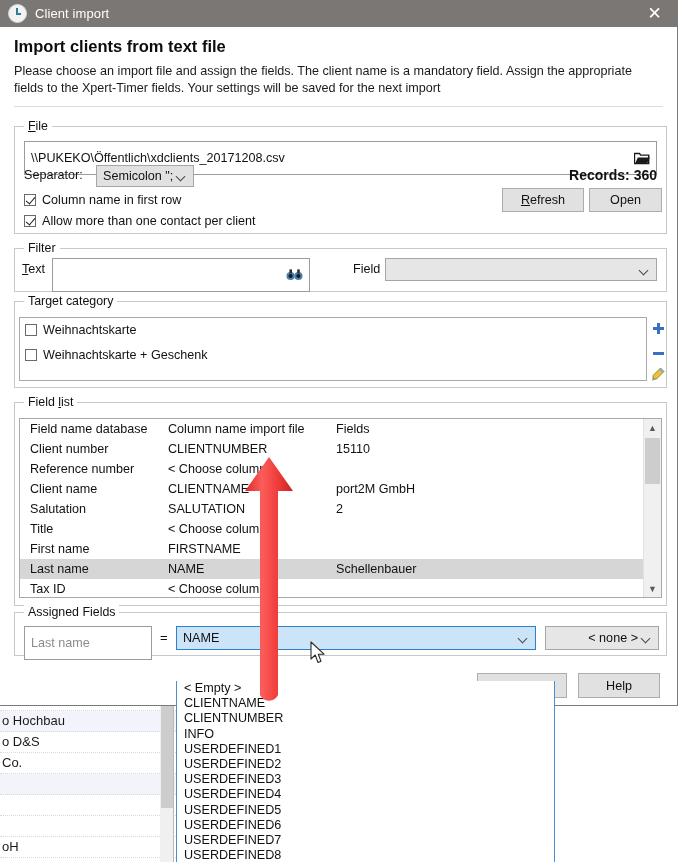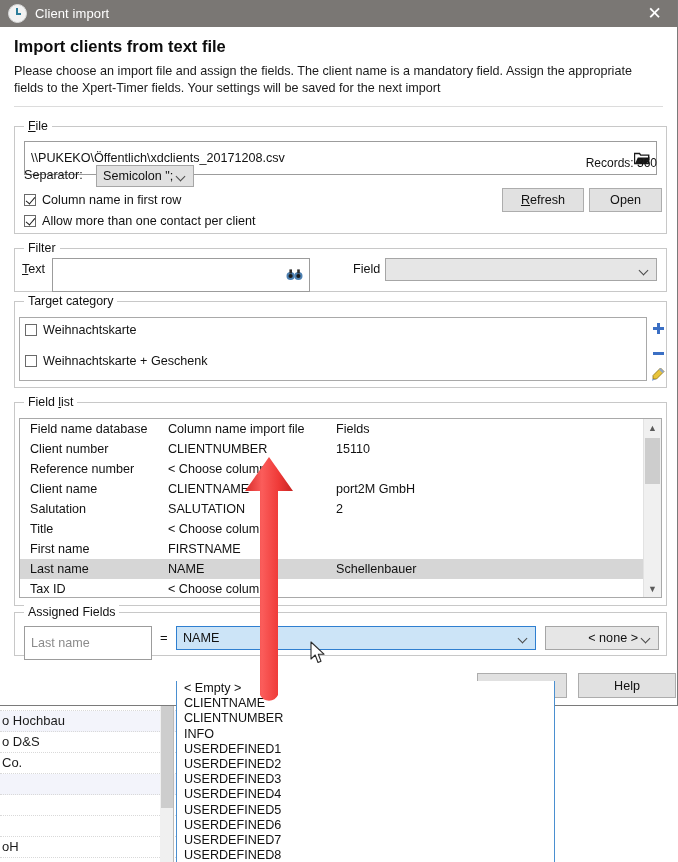--- a/index.html
+++ b/index.html
@@ -126,21 +126,21 @@
     <svg width="16" height="14" viewBox="0 0 16 14">
       <path d="M0.5 2.5 h5 l1.2 1.6 h8 v8.4 h-14.2 z" fill="#ffffff" stroke="#1b1b1b" stroke-width="1.4"></path>
       <path d="M1.2 12.4 l2.6 -6 h12 l-2.6 6 z" fill="#1b1b1b"></path>
     </svg>
   </div>
   <div style="position:absolute;left:24px;top:168px;font-size:12.6px;">Separator:</div>
   <div class="combo" style="position:absolute;left:96px;top:165px;width:98px;height:22px;background:#e1e1e1;">
     <span class="cv">Semicolon ";"</span>
     <span class="chev"></span>
   </div>
-  <div style="position:absolute;right:20px;top:156px;font-size:12px;font-weight:normal;">Records: 360</div>
+  <div style="position:absolute;right:20px;top:167px;font-size:14px;font-weight:bold;">Records: 360</div>
 
   <div class="cbrow" style="position:absolute;left:24px;top:193px;">
     <span class="cb on"></span>
     <span>Column name in first row</span>
   </div>
   <div class="cbrow" style="position:absolute;left:24px;top:214px;">
     <span class="cb on"></span>
     <span>Allow more than one contact per client</span>
   </div>
 
@@ -171,21 +171,21 @@
   </div>
 
   <div class="group" style="left:14px;top:301px;width:653px;height:87px;">
     <span class="legend">Target category</span>
   </div>
   <div style="position:absolute;left:19px;top:317px;width:628px;height:64px;border:1px solid #a9a9a9;background:#fff;box-sizing:border-box;padding:3px 16px 0 3px;">
     <div class="cbrow" style="margin:2px 0 4px 2px;">
       <span class="cb"></span>
       <span>Weihnachtskarte</span>
     </div>
-    <div class="cbrow" style="margin:17px 0 0 2px;">
+    <div class="cbrow" style="margin:11px 0 0 2px;">
       <span class="cb"></span>
       <span>Weihnachtskarte + Geschenk</span>
     </div>
   </div>
   <div style="position:absolute;left:652px;top:322px;">
     <svg width="13" height="13" viewBox="0 0 13 13">
       <rect x="5" y="1" width="3" height="11" fill="#3b6fc4"></rect>
       <rect x="1" y="5" width="11" height="3" fill="#3b6fc4"></rect>
     </svg>
   </div>
@@ -270,21 +270,21 @@
   <div class="combo" style="position:absolute;left:176px;top:626px;width:360px;height:24px;background:#cce4f7;border:1px solid #2f7fd0;">
     <span class="cv">NAME</span>
     <span class="chev"></span>
   </div>
   <div class="combo" style="position:absolute;left:545px;top:626px;width:114px;height:24px;text-align:right;">
     <span class="cv">&lt; none &gt;</span>
     <span class="chev"></span>
   </div>
 
   <div class="btn" style="position:absolute;left:477px;top:673px;width:90px;height:25px;">Cancel</div>
-  <div class="btn" style="position:absolute;left:578px;top:673px;width:98px;height:25px;">Help</div>
+  <div class="btn" style="position:absolute;left:578px;top:673px;width:82px;height:25px;">Help</div>
 </div>
 
 <div id="dd-list">
   <div class="dd-item">&lt; Empty &gt;</div>
   <div class="dd-item">CLIENTNAME</div>
   <div class="dd-item">CLIENTNUMBER</div>
   <div class="dd-item">INFO</div>
   <div class="dd-item">USERDEFINED1</div>
   <div class="dd-item">USERDEFINED2</div>
   <div class="dd-item">USERDEFINED3</div>

